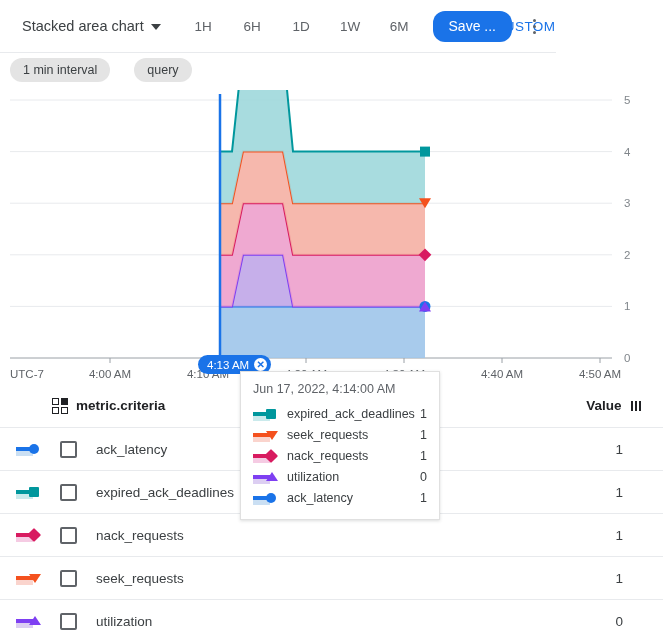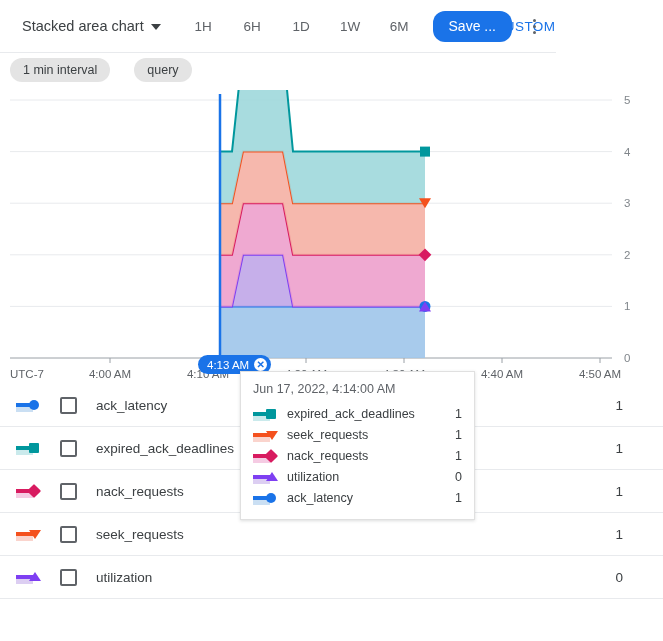--- a/index.html
+++ b/index.html
@@ -81,21 +81,21 @@
   }
   .pill-close {
     width: 13px; height: 13px; border-radius: 50%;
     background: #fff; color: #1a73e8; font-size: 10px; line-height: 13px;
     text-align: center; cursor: pointer; font-weight: bold;
   }
 
   
   .tooltip {
     position: absolute; left: 240px; top: 371px;
-    width: 235px; background: #fff;
+    width: 200px; background: #fff;
     border: 1px solid #e0e0e0;
     box-shadow: 0 1px 3px rgba(60,64,67,.18);
     padding: 10px 12px 11px 12px; z-index: 10;
   }
   .tt-title { font-size: 12.5px; color: #5f6368; margin-bottom: 7px; white-space: nowrap; }
   .tt-row { display: flex; align-items: center; height: 21px; font-size: 12.5px; color: #3c4043; }
   .tt-name { margin-left: 8px; flex: 1; white-space: nowrap; }
   .tt-val { width: 14px; text-align: right; }
 
   
@@ -274,20 +274,39 @@
             <span class="sw-fill" style="background:#9ec5ea"></span>
             <span class="mk circle" style="background:#1a73e8;"></span>
           </span>
           <span class="tt-name">ack_latency</span>
           <span class="tt-val">1</span>
         </div>
       </div>
   </div>
 
   <div class="table">
+    <div class="thead">
+      <div class="th-metric">
+        <span class="grid-icon">
+          <i></i>
+            <i class="filled"></i>
+            <i></i>
+            <i></i>
+        </span>
+        <span>metric.criteria</span>
+      </div>
+      <div class="th-value">
+        <span>Value</span>
+        <span class="bars-icon">
+            <i></i>
+            <i></i>
+            <i></i>
+          </span>
+      </div>
+    </div>
     <div id="table-rows">
         <div class="trow">
           <span class="swatch">
             <span class="sw-line" style="background:#1a73e8"></span>
             <span class="sw-fill" style="background:#9ec5ea"></span>
             <span class="mk circle" style="background:#1a73e8;"></span>
           </span>
           <span class="cbox"></span>
           <span class="row-name">ack_latency</span>
           <span class="row-val">1</span>

